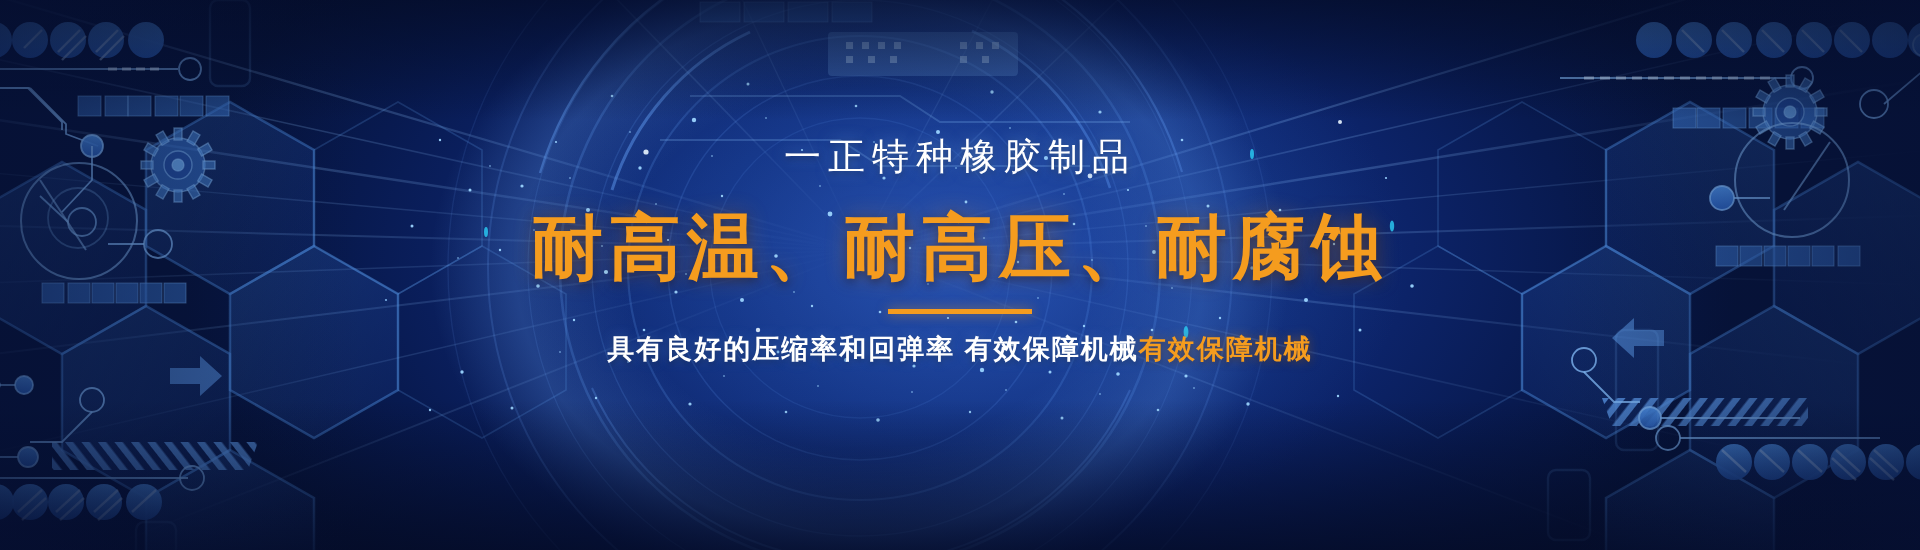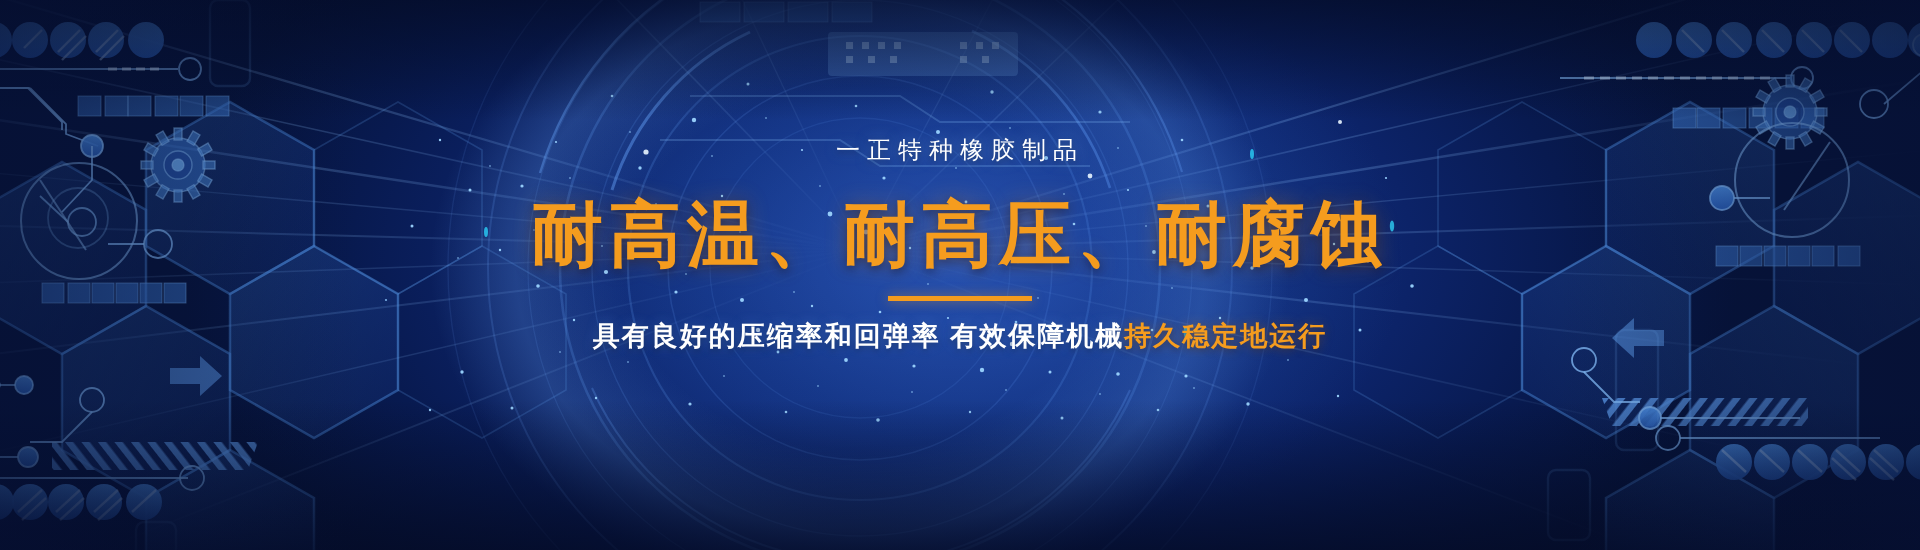--- a/index.html
+++ b/index.html
@@ -43,21 +43,21 @@
     background:radial-gradient(ellipse at center, rgba(58,112,220,.40) 0%, rgba(40,86,190,.20) 38%, rgba(20,50,140,0) 70%);
   }
 
   
   .content{
     position:absolute; left:0; right:0; top:0; bottom:0;
     display:flex; flex-direction:column; align-items:center;
     justify-content:flex-start; padding-top:138px;
   }
   .eyebrow{
-    color:#ffffff; font-size:24px; letter-spacing:7px; font-weight:400;
+    color:#ffffff; font-size:37px; letter-spacing:7px; font-weight:400;
     text-shadow:0 0 14px rgba(120,180,255,.55), 0 2px 6px rgba(0,0,0,.45);
     line-height:1;
   }
   .headline{
     margin-top:36px;
     color:#F59C1E; font-size:72px; font-weight:700; letter-spacing:6px;
     line-height:1; white-space:nowrap;
     text-shadow:0 0 22px rgba(245,150,25,.30), 0 3px 10px rgba(10,20,60,.65);
   }
   .rule{
@@ -637,17 +637,17 @@
   <div class="vig-r"></div>
 
   <div class="content">
     <div class="eyebrow">一正特种橡胶制品</div>
 
     <div class="headline">耐高温、耐高压、耐腐蚀</div>
 
     <div class="rule"></div>
 
     <div class="subline">
-      <span class="sub-white">具有良好的压缩率和回弹率 有效保障机械</span><span class="sub-orange">持久稳定地运行</span>
+      <span class="sub-white">具有良好的压缩率和回弹率 有效保障机械</span><span class="sub-orange">有效保障机械</span>
     </div>
   </div>
 
 </div>
 
 </body></html>

